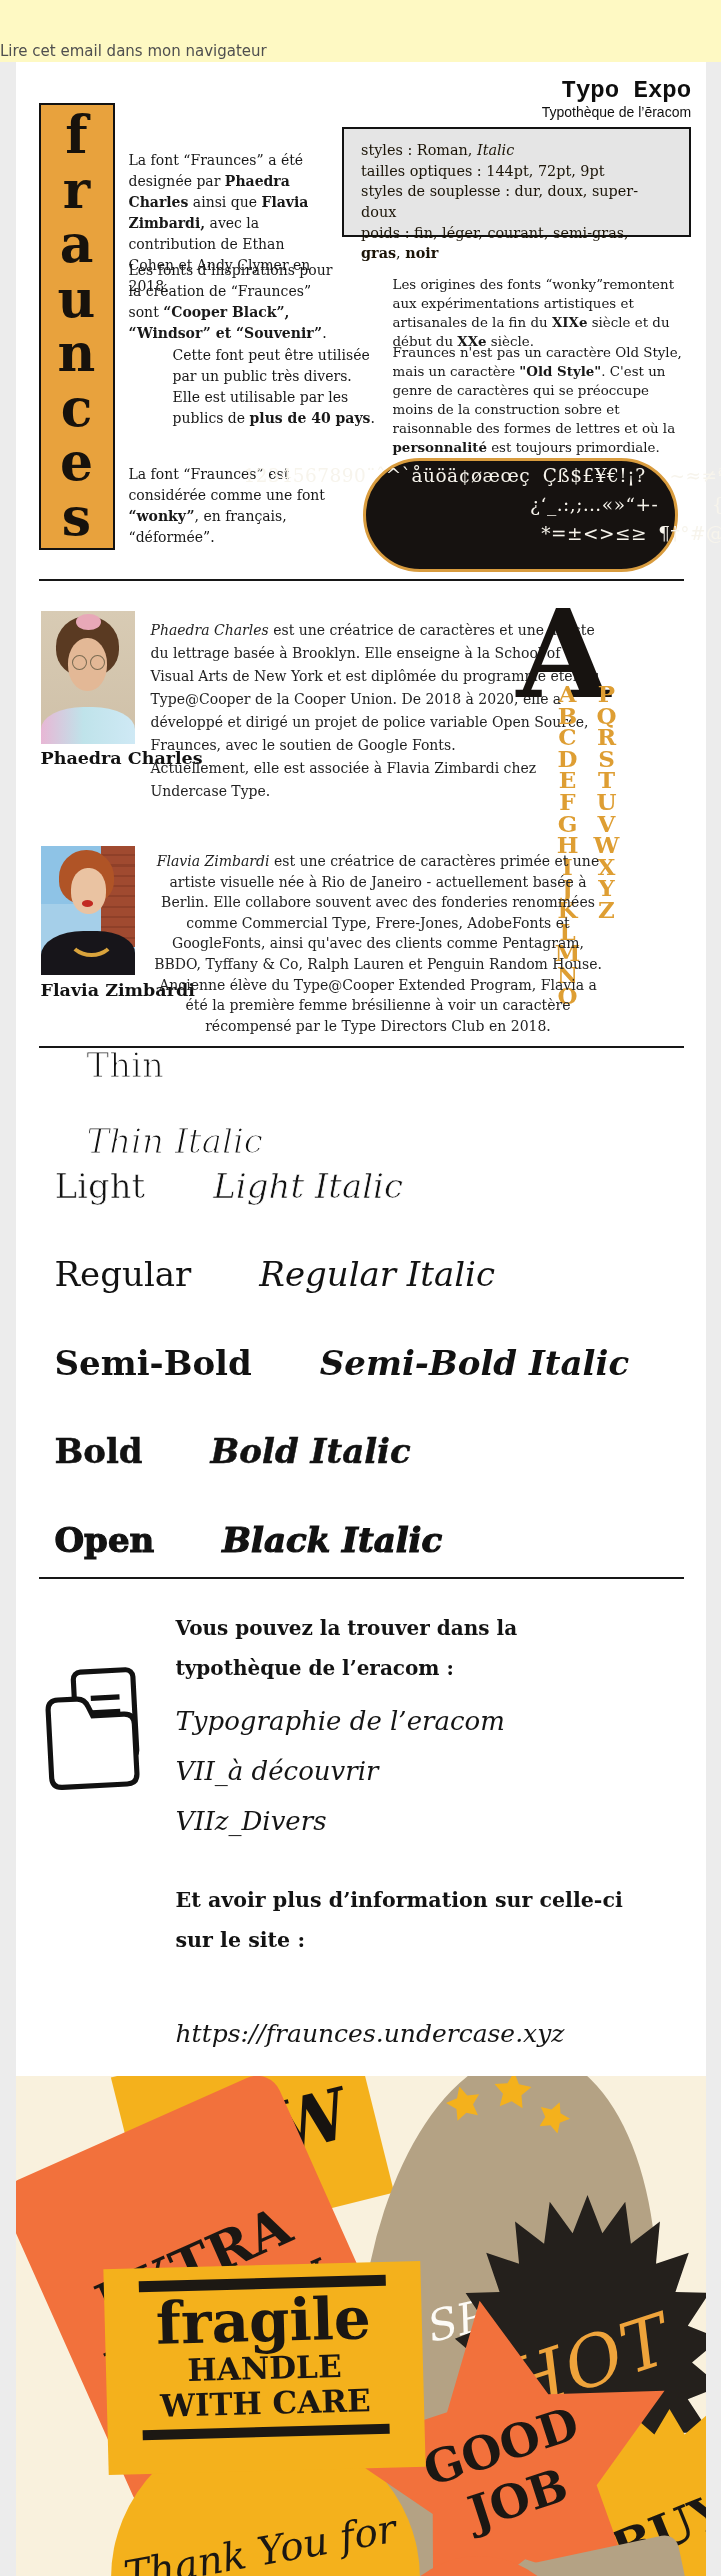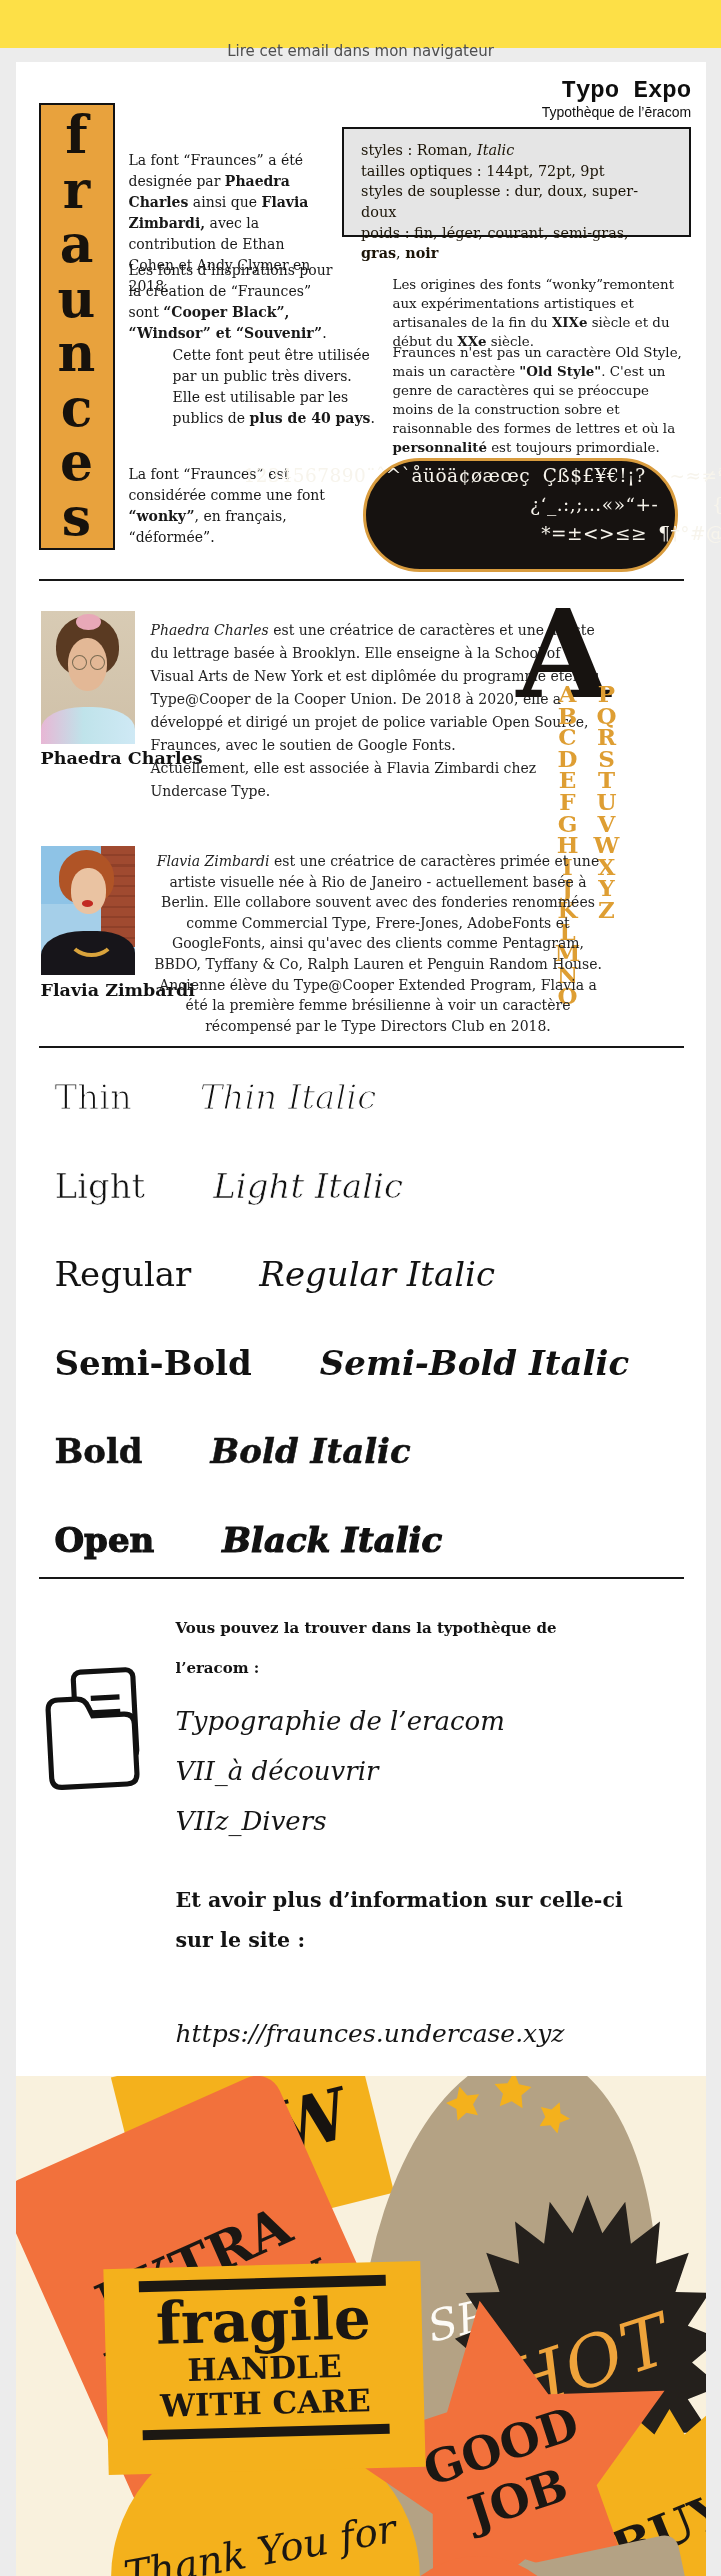--- a/index.html
+++ b/index.html
@@ -1,21 +1,21 @@
 <!DOCTYPE html>
 <html style="font-size:8.2px"><head>
 <meta charset="utf-8">
 <style>
   html,body{margin:0;padding:0;background:#ececec;}
   #page{position:relative;width:721px;height:3132px;background:#ececec;overflow:hidden;
         font-family:"DejaVu Serif", serif;color:#141414;}
   .b{font-weight:700;} .i{font-style:italic;}
 
   
-  .topbar{position:absolute;left:0;top:0;width:721px;height:48px;background:#fde047;text-align:center;}
+  .topbar{position:absolute;left:0;top:0;width:721px;height:62px;background:#fef9c3;text-align:left;}
   .toplink{display:inline-block;margin-top:42px;font-family:"DejaVu Sans",sans-serif;
            font-size:15px;color:#4f4f4f;cursor:pointer;}
 
   
   .card{position:absolute;left:15.5px;top:62px;width:690px;height:2932px;background:#ffffff;}
 
   .masthead{position:absolute;right:14.4px;top:15.5px;text-align:right;font-family:"Liberation Sans",sans-serif;}
   .m-title{font-size:24px;font-weight:700;color:#0e0e0e;line-height:1.05;font-family:Liberation Mono, monospace;}
   .m-sub{font-size:14px;color:#101010;margin-top:1px;}
 
@@ -67,29 +67,29 @@
   .bio1{top:557px;} .bio2{top:789px;line-height:20.6px;text-align:center;}
 
   .bigA{position:absolute;left:501px;top:532px;font-size:121px;line-height:1;font-weight:700;color:#171310;}
   .alpha{position:absolute;top:621px;width:26px;text-align:center;}
   .alpha-l{left:539px;} .alpha-r{left:578px;}
   .alpha-letter{font-size:23px;line-height:21.6px;font-weight:700;color:#DE9E33;}
 
   
   .weight-row{position:absolute;left:39px;display:flex;gap:36px;align-items:baseline;font-size:34px;color:#121212;}
   .weight-row .it{font-style:italic;margin-left:32px;}
-  .wr0{top:1015px;} .wr1{top:1104px;} .wr2{top:1192px;} .wr3{top:1281px;} .wr4{top:1369px;} .wr5{top:1458px;}
+  .wr0{top:983px;flex-direction:column;} .wr1{top:1104px;} .wr2{top:1192px;} .wr3{top:1281px;} .wr4{top:1369px;} .wr5{top:1458px;}
   .wr0 span{-webkit-text-stroke:1.2px #fff;}
   .wr1 span{-webkit-text-stroke:0.7px #fff;}
   .wr3 span{font-weight:700;}
   .wr4 span{font-weight:700;-webkit-text-stroke:0.5px #111;}
   .wr5 span{font-weight:700;-webkit-text-stroke:1.2px #111;}
 
   
-  .lib-head{position:absolute;left:160px;top:1546px;width:453px;font-size:15px;font-weight:700;line-height:40px;color:#131313;}
+  .lib-head{position:absolute;left:160px;top:1546px;width:453px;font-size:20px;font-weight:700;line-height:40px;color:#131313;}
   .folder{position:absolute;left:25px;top:1605px;transform:rotate(-3deg);}
   .lib-list{position:absolute;left:160px;top:1634px;}
   .lib-item{font-size:26px;line-height:50px;font-style:italic;color:#151515;}
   .info-head{position:absolute;left:160px;top:1818px;width:453px;font-size:20.6px;font-weight:700;line-height:40px;color:#131313;}
   .url{position:absolute;left:160px;top:1957px;font-size:25px;font-style:italic;color:#151515;cursor:pointer;}
 
   
   .canvas{position:absolute;left:0;top:2014px;width:690px;height:760px;background:#F9F1DD;overflow:hidden;}
   .canvas *{box-sizing:border-box;}
   .stk{position:absolute;display:flex;align-items:center;justify-content:center;text-align:center;}

